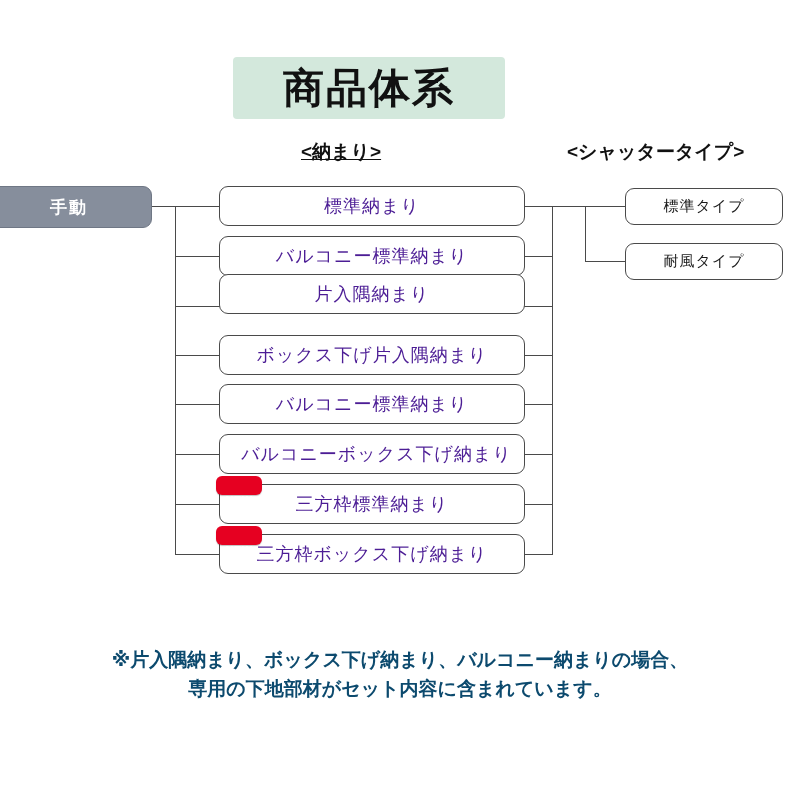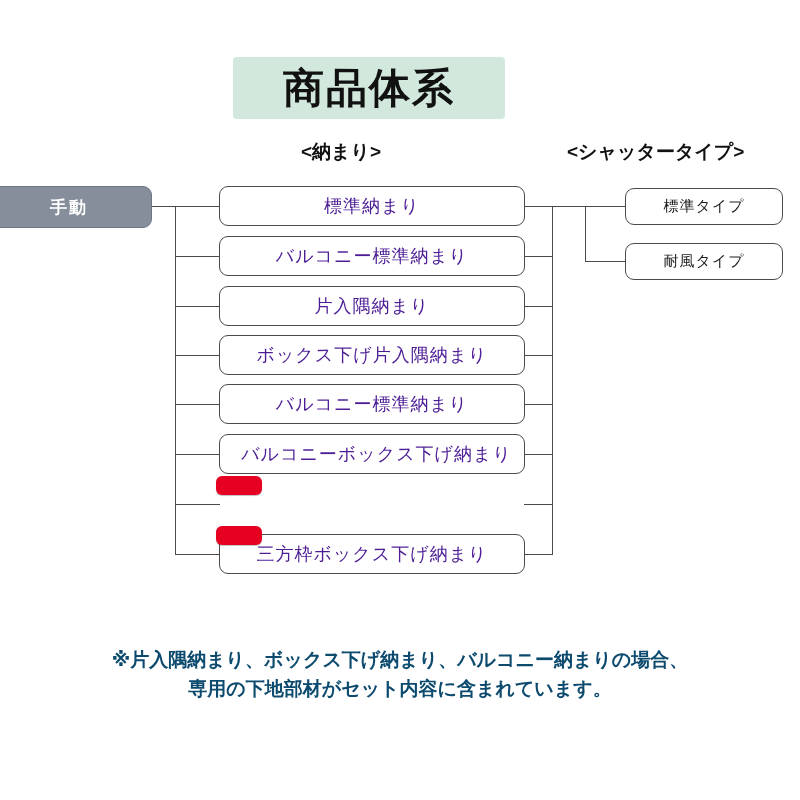--- a/index.html
+++ b/index.html
@@ -34,21 +34,21 @@
   }
 
   
   .col-heading {
     position: absolute;
     font-size: 19px;
     font-weight: bold;
     color: #111111;
     white-space: nowrap;
   }
-  #heading-osamari { left: 301px; top: 139px; }
+  #heading-osamari { left: 301px; top: 139px; text-decoration: underline; }
   #heading-shutter { left: 567px; top: 139px; }
 
   
   .root-node {
     position: absolute;
     left: -14px; top: 186px;
     width: 166px; height: 42px;
     background: #868e9c;
     border: 1px solid #6f7785;
     border-radius: 9px;
@@ -182,31 +182,34 @@
   <div class="line v" style="left:585px; top:206px; height:56px;"></div>
   <div class="line h" style="left:585px; top:206px; width:41px;"></div>
   <div class="line h" style="left:585px; top:261px; width:41px;"></div>
 
   <div class="node-box" style="top:186px;">
     <span class="node-label">標準納まり</span>
   </div>
   <div class="node-box" style="top:236px;">
     <span class="node-label">バルコニー標準納まり</span>
   </div>
-  <div class="node-box" style="top:286px;">
+  <div class="node-box" style="top:274px;">
     <span class="node-label">片入隅納まり</span>
   </div>
   <div class="node-box" style="top:384px;">
     <span class="node-label">バルコニー標準納まり</span>
   </div>
   <div class="node-box" style="top:335px;">
     <span class="node-label">ボックス下げ片入隅納まり</span>
   </div>
   <div class="node-box" style="top:434px;padding-left:9px;">
     <span class="node-label">バルコニーボックス下げ納まり</span>
+  </div>
+  <div class="node-box" style="top:484px;">
+    <span class="node-label">三方枠標準納まり</span>
   </div>
   <div class="node-box" style="top:534px;">
     <span class="node-label">三方枠ボックス下げ納まり</span>
   </div>
 
   <div class="new-badge" style="top:476px;">
     <span class="badge-text">NEW</span>
   </div>
   <div class="new-badge" style="top:526px;">
     <span class="badge-text">NEW</span>

